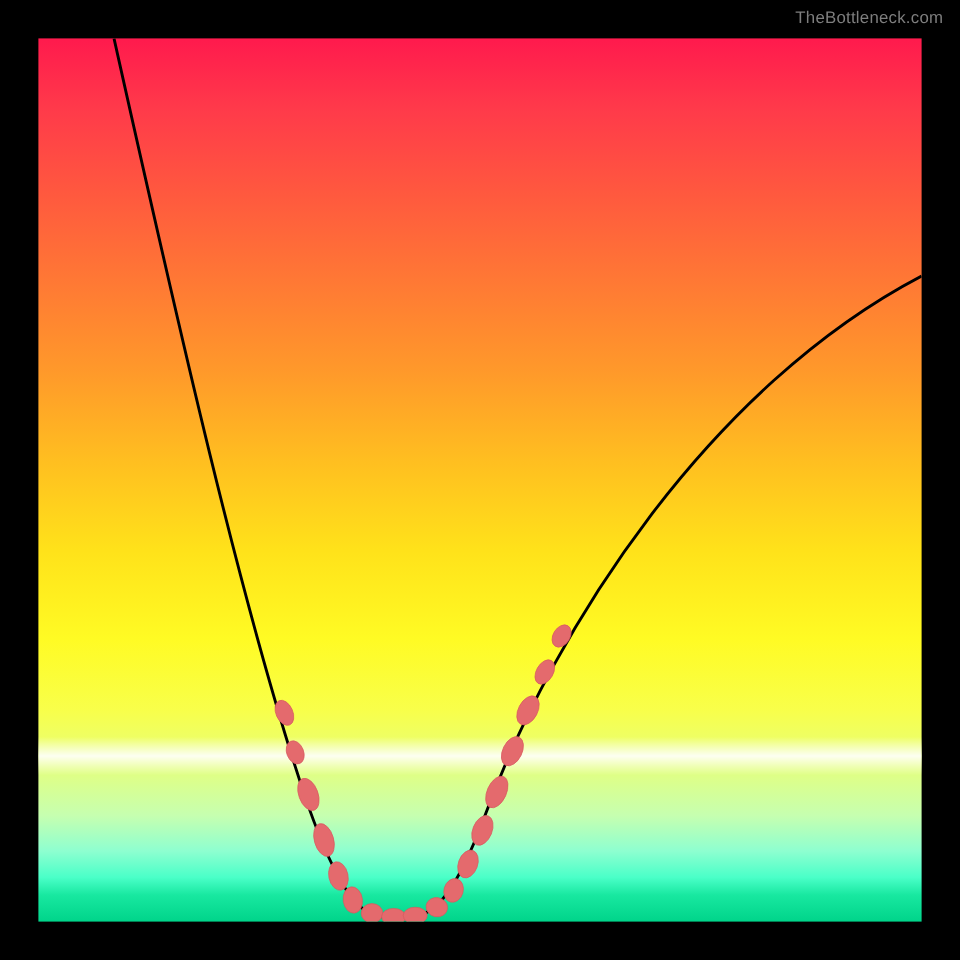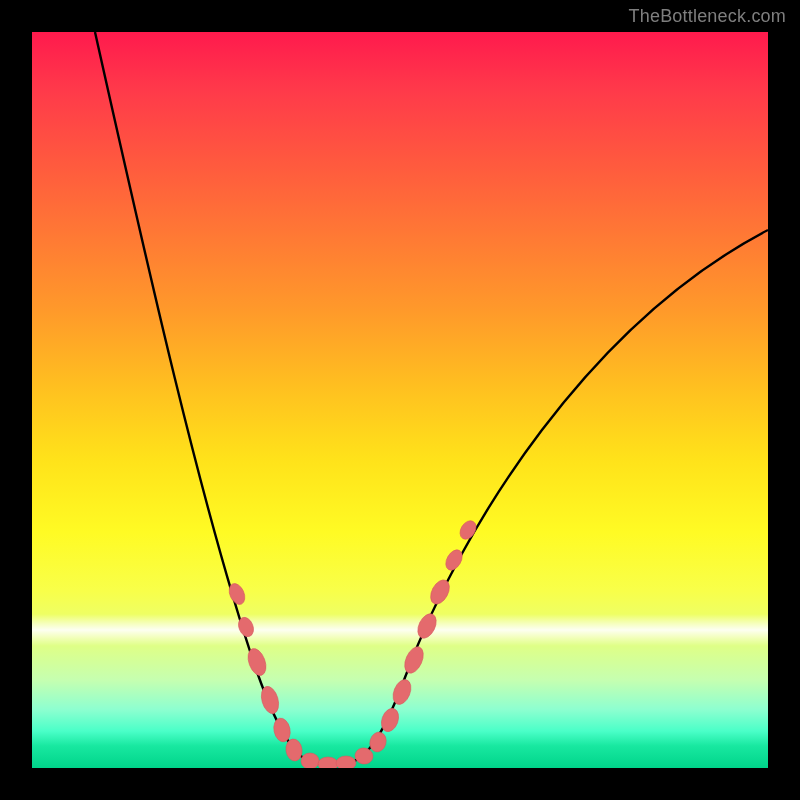--- a/index.html
+++ b/index.html
@@ -60,21 +60,21 @@
     left: 32px;
     top: 32px;
     width: 736px;
     height: 736px;
   }
   .watermark {
     position: absolute;
     top: 6px;
     right: 14px;
     color: #7e7e7e;
-    font-size: 18px;
+    font-size: 14px;
     letter-spacing: 0.2px;
   }
 </style>
 </head>
 <body>
 
 <div class="frame">
   <div class="plot"></div>
   <div class="white-band"></div>
 

